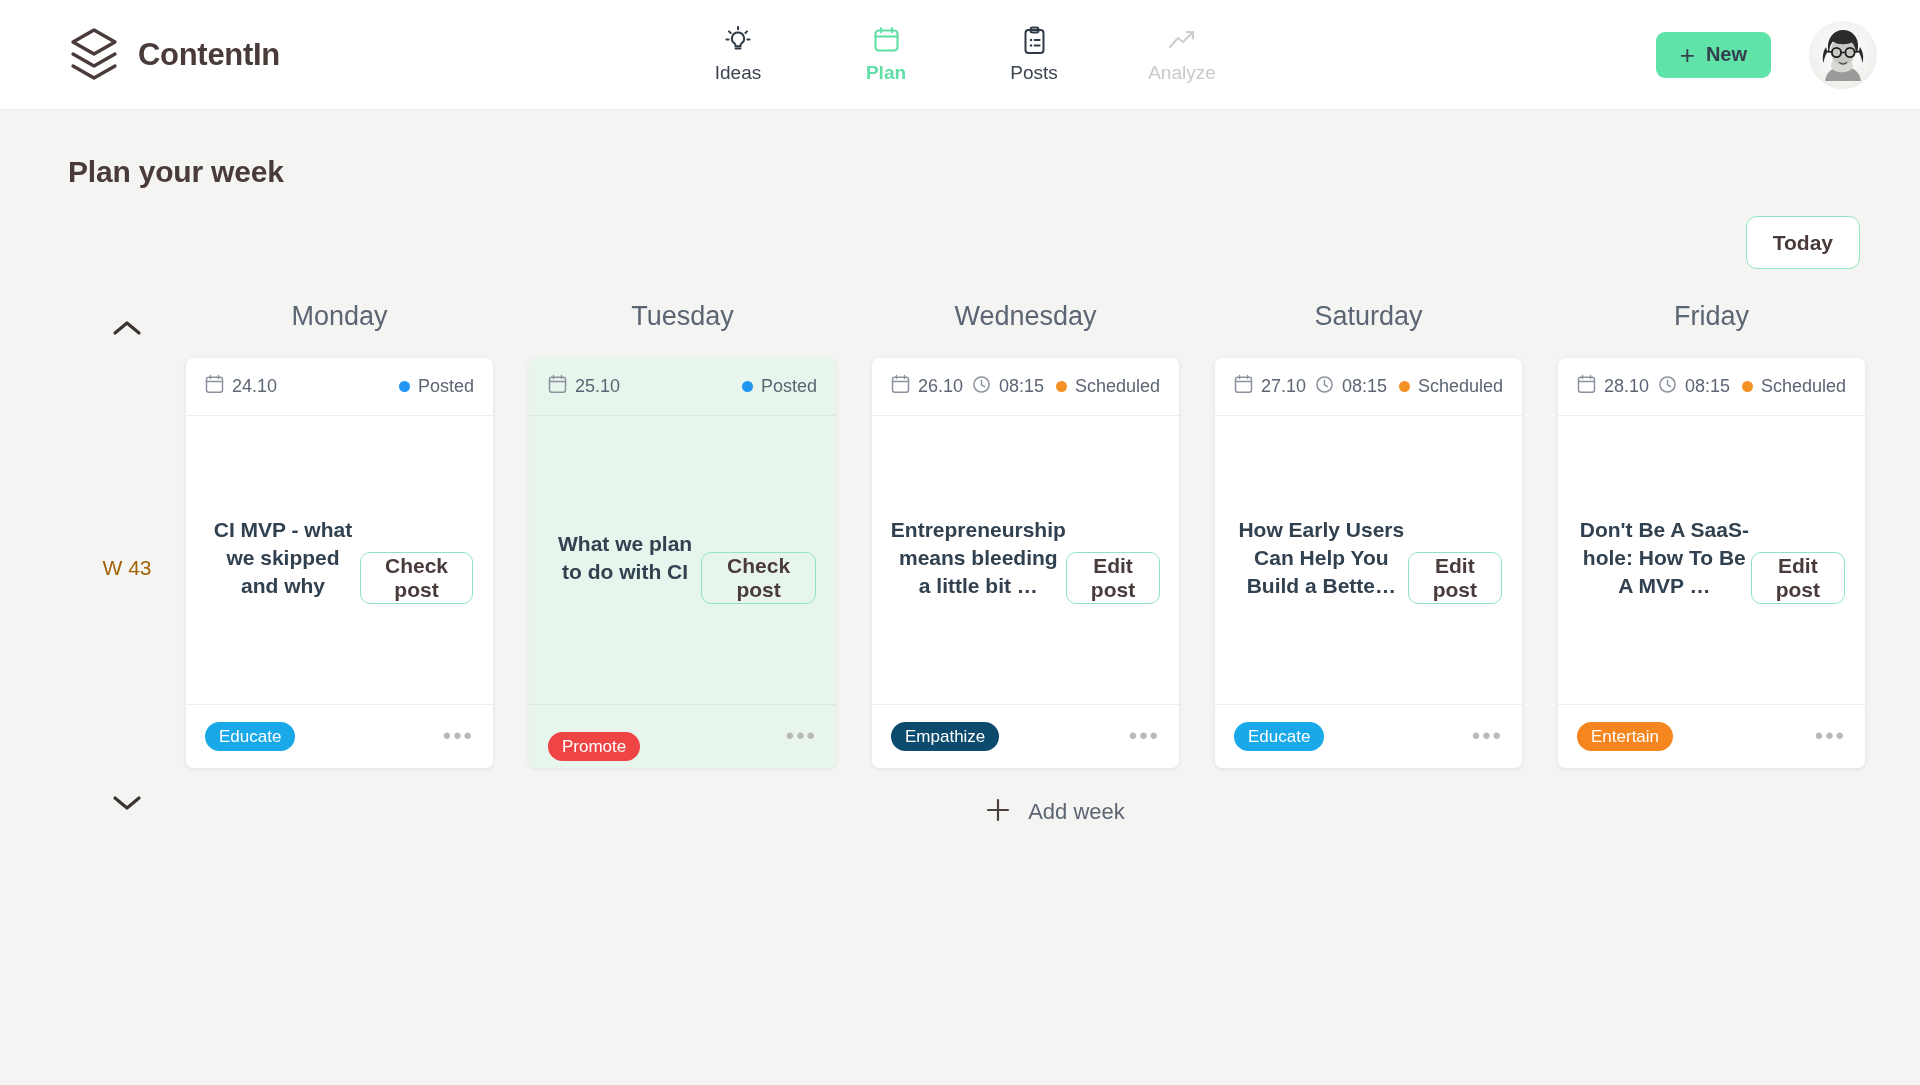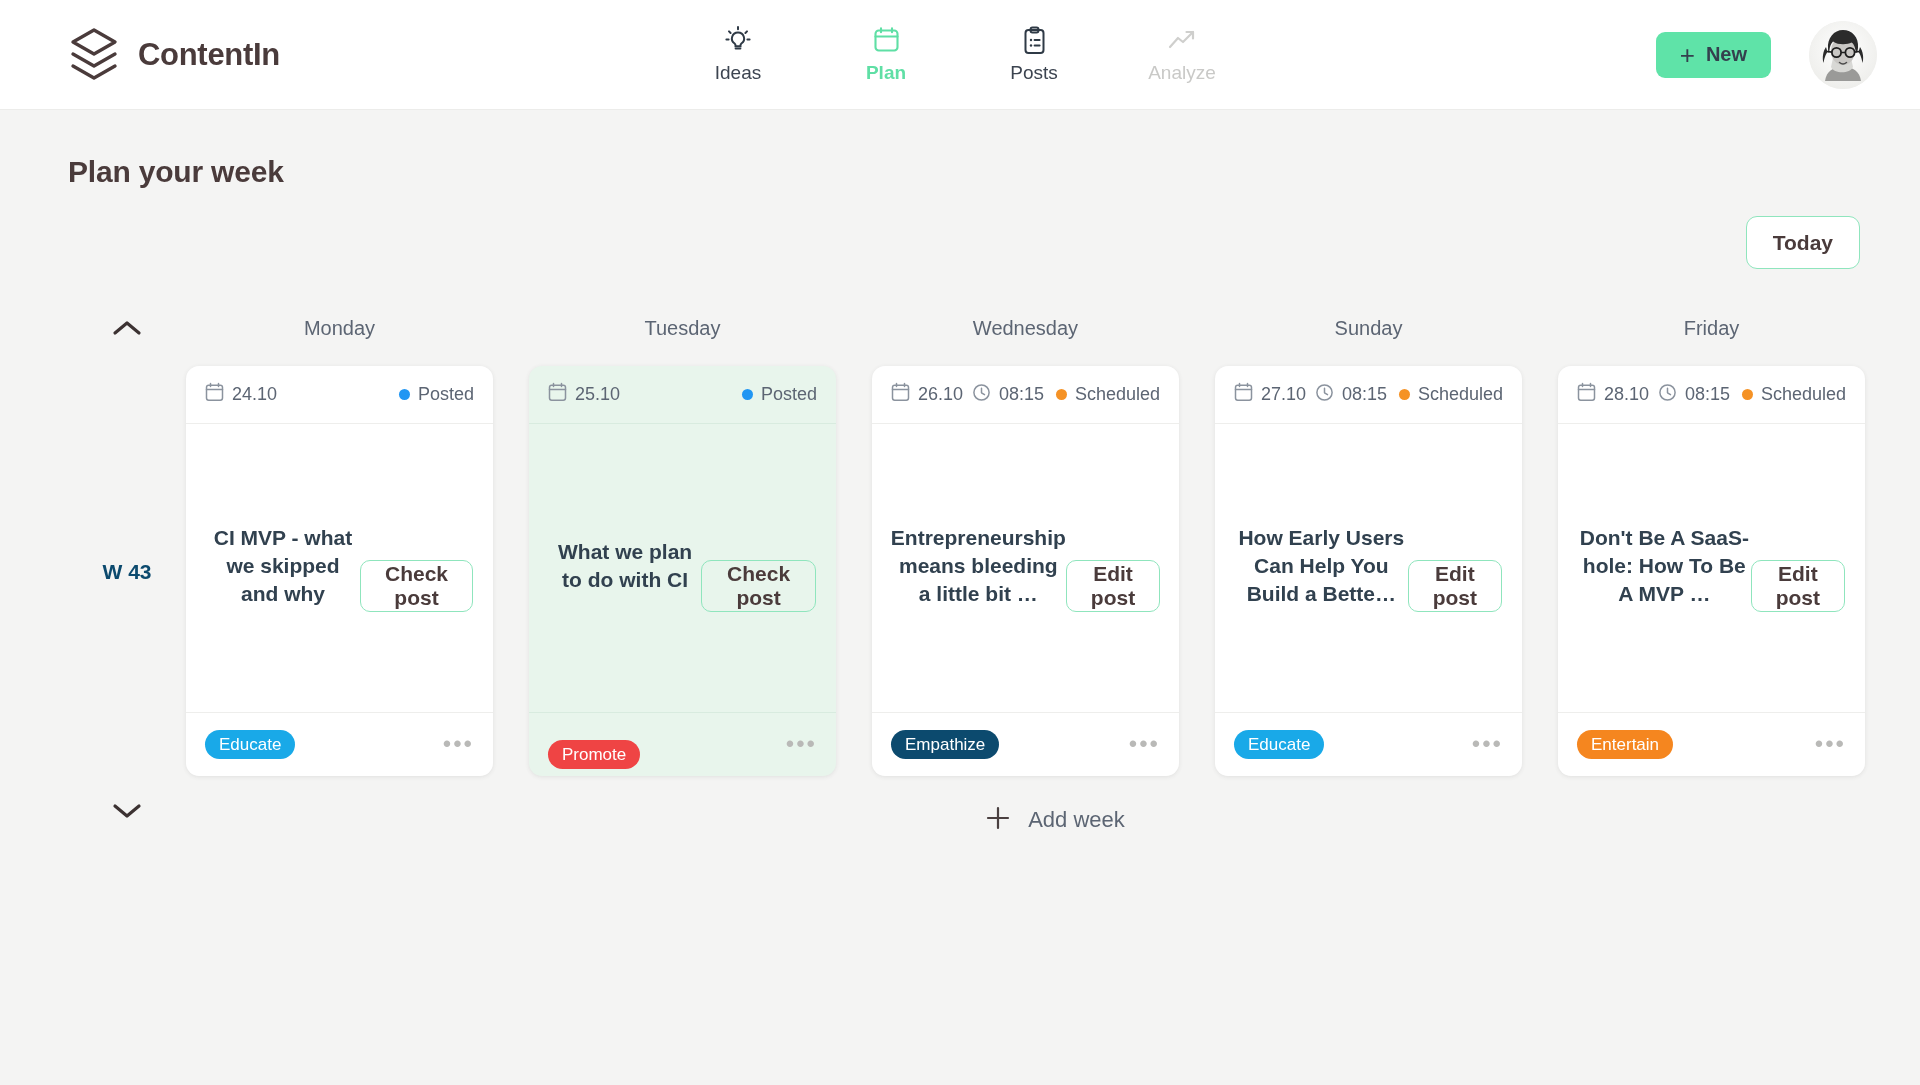--- a/index.html
+++ b/index.html
@@ -135,49 +135,48 @@
     align-items: center;
     padding-top: 6px;
   }
   .chev {
     width: 46px; height: 46px;
     display: flex; align-items: center; justify-content: center;
     cursor: pointer;
   }
   .week-label {
     font-size: 21px;
-    font-weight: bold;
-    color: #0c4a6e;
+    font-weight: normal;
+    color: #a16207;
     margin: auto 0;
   }
 
   .grid-area { display: flex; flex-direction: column; }
 
   .daynames {
     display: grid;
     grid-template-columns: repeat(5, 1fr);
     gap: 36px;
     margin-bottom: 26px;
   }
   .dayname {
     text-align: center;
-    font-size: 20px;
+    font-size: 27px;
     color: #5c6573;
-    margin-top: 16px;
   }
 
   .cards {
     display: grid;
     grid-template-columns: repeat(5, 1fr);
     gap: 36px;
   }
 
   .card {
     background: #ffffff;
-    border-radius: 13px;
+    border-radius: 7px;
     box-shadow: 0 1px 4px rgba(60,60,60,0.10);
     display: flex;
     flex-direction: column;
     min-height: 410px;
     overflow: hidden;
   }
   .card.today { background: #e8f5ec; }
 
   .card-head {
     display: flex;
@@ -400,21 +399,21 @@
         </span>
       </div>
     </div>
 
     <div class="grid-area">
 
       <div class="daynames">
         <div class="dayname">Monday</div>
         <div class="dayname">Tuesday</div>
         <div class="dayname">Wednesday</div>
-        <div class="dayname">Sunday</div>
+        <div class="dayname">Saturday</div>
         <div class="dayname">Friday</div>
       </div>
 
       <div class="cards" id="cards-container">
   <div class="card">
     <div class="card-head">
       <span class="chead-date">
         <span>
           <svg width="19" height="20" viewBox="0 0 19 20" fill="none" stroke="#8b939e" stroke-width="1.5" stroke-linecap="round" stroke-linejoin="round">
             <rect x="1.5" y="3.2" width="16" height="15" rx="2.2"></rect>

